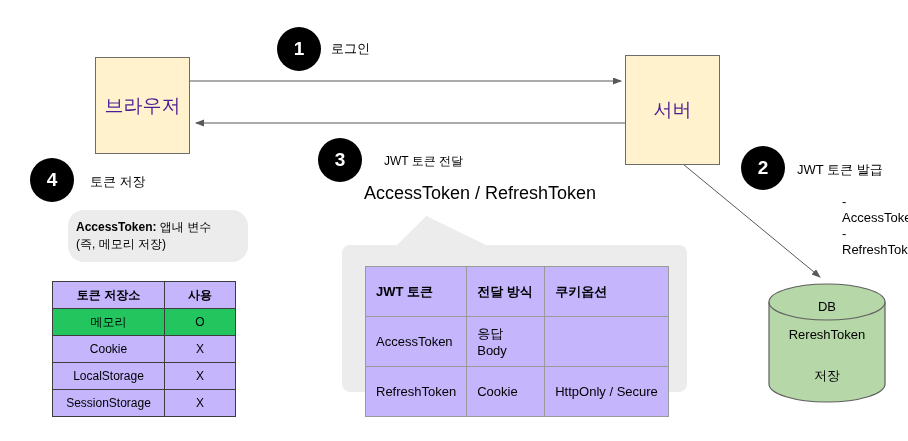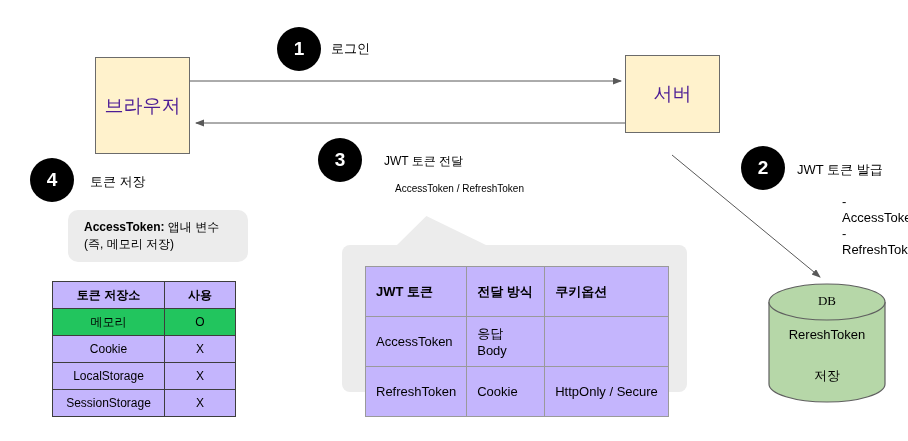--- a/index.html
+++ b/index.html
@@ -8,44 +8,44 @@
     font-family:"Liberation Sans",sans-serif;color:#000;overflow:hidden;
   }
   .connectors{position:absolute;left:0;top:0;width:908px;height:441px;}
 
   .node{
     position:absolute;background:#fff2cc;border:1px solid #6b6b6b;
     display:flex;align-items:center;justify-content:center;
     font-size:19px;color:#4c1d95;box-sizing:border-box;
   }
   .node.browser{left:95px;top:57px;width:95px;height:97px;}
-  .node.server{left:625px;top:55px;width:95px;height:78px;}
+  .node.server{left:625px;top:55px;width:95px;height:110px;}
 
   .step-circle{
     position:absolute;width:44px;height:44px;border-radius:50%;
     background:#000;color:#fff;font-weight:bold;font-size:19px;
     display:flex;align-items:center;justify-content:center;
   }
   .c1{left:277px;top:27px;}
   .c2{left:741px;top:146px;}
   .c3{left:318px;top:138px;}
   .c4{left:30px;top:158px;}
 
   .lbl{position:absolute;font-size:13px;white-space:nowrap;}
   .lbl-login{left:331px;top:40px;}
   .lbl-s2{left:797px;top:161px;text-align:right;}
   .lbl-s2d{left:795px;top:194px;white-space:pre-line;line-height:16px;margin-left:47px;}
   .lbl-s3{left:384px;top:153px;font-size:12px;}
-  .lbl-s3sub{left:395px;top:183px;font-size:10px;}
+  .lbl-s3sub{left:364px;top:183px;font-size:18px;}
   .lbl-s4{left:90px;top:173px;}
 
   .note{
     position:absolute;left:68px;top:210px;width:180px;height:52px;
-    background:#ececec;border-radius:10px;box-sizing:border-box;
-    padding:9px 16px;font-size:12px;line-height:17px;
+    background:#ececec;border-radius:16px;box-sizing:border-box;
+    padding:9px 8px;font-size:12px;line-height:17px;
   }
   .note .b{font-weight:bold;}
 
   .storage-table{
     position:absolute;left:52px;top:281px;border-collapse:collapse;
   }
   .storage-table td{
     border:1px solid #3d3d3d;height:27px;text-align:center;
     font-size:12px;padding:0 4px;box-sizing:border-box;background:#c4b5fd;
   }
@@ -69,21 +69,21 @@
     border:1px solid #9a9a9a;height:50px;font-size:13px;
     padding:0 10px;background:#c4b5fd;box-sizing:border-box;text-align:left;
   }
   .token-table td.t0{width:96px;min-width:96px;}
   .token-table td.t1{width:78px;min-width:78px;}
   .token-table td.t2{width:124px;min-width:124px;}
   .token-table tr.head td{font-weight:bold;}
 
   .db{position:absolute;left:766px;top:281px;width:122px;height:124px;}
   .db-label{position:absolute;width:100%;text-align:center;font-size:13px;}
-  .db-title{top:12px;font-family:Liberation Serif, serif;}
+  .db-title{top:18px;}
   .db-line1{top:46px;}
   .db-line2{top:86px;}
 </style>
 </head>
 <body>
 
 <div class="canvas">
 
   <svg class="connectors">
     <defs>

